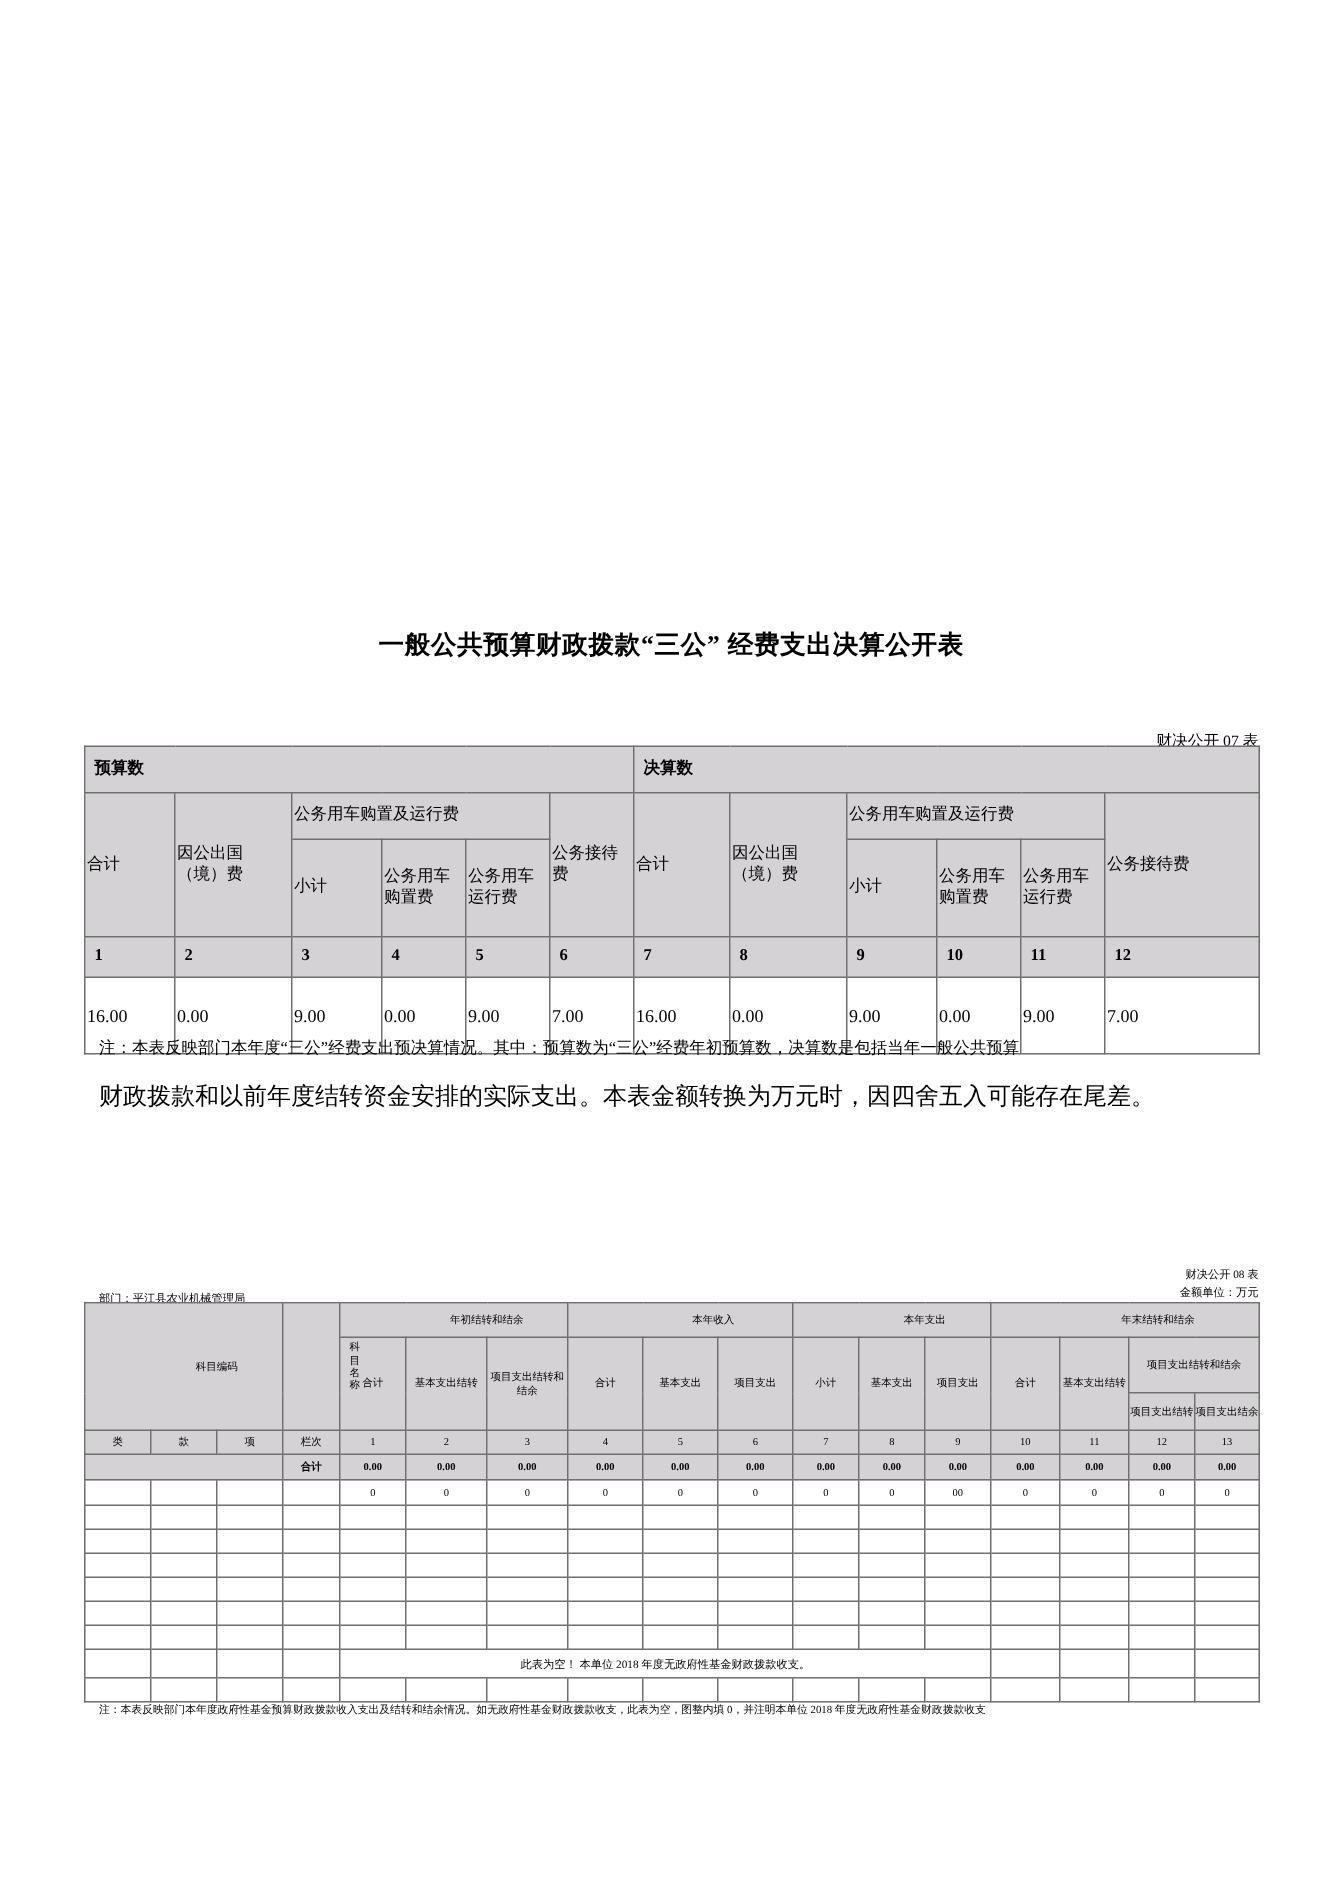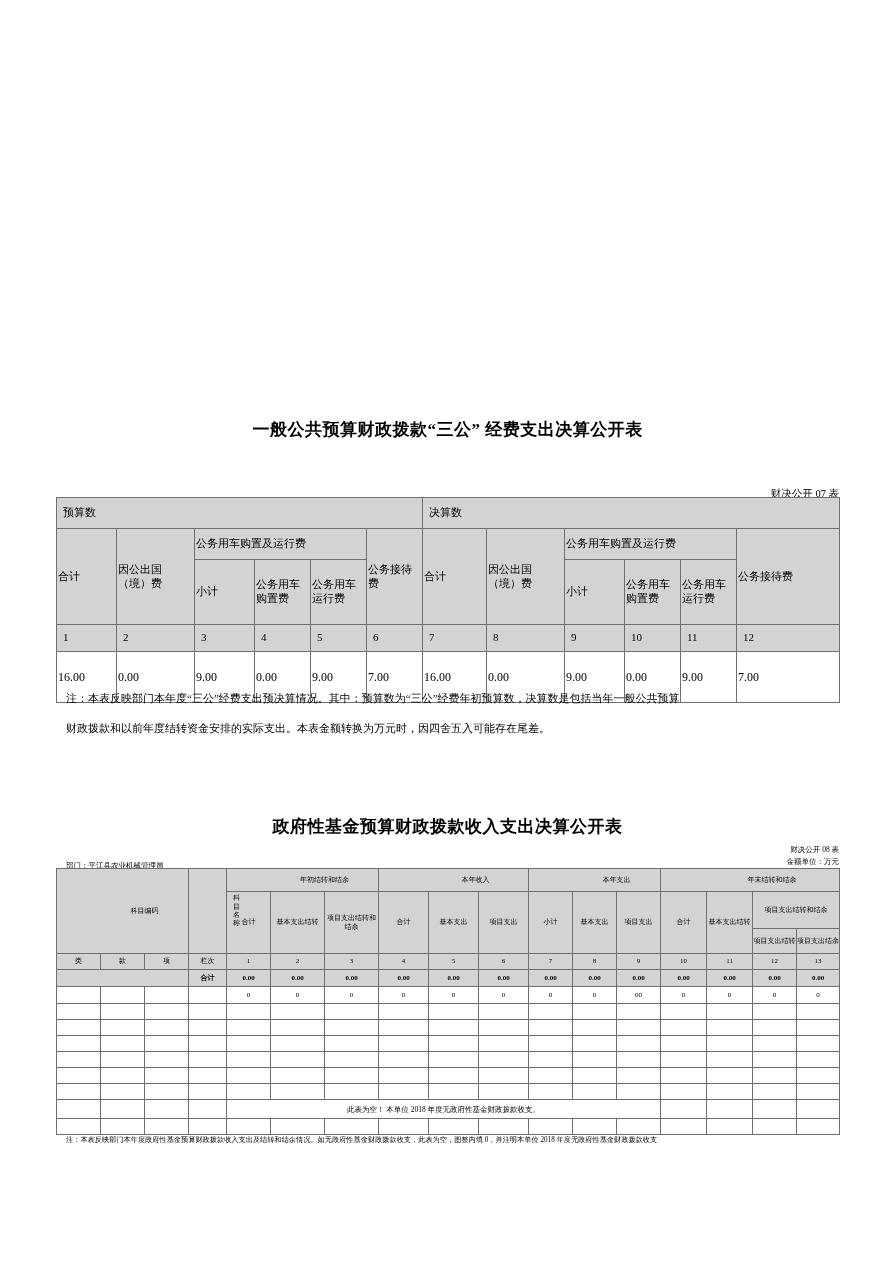--- a/index.html
+++ b/index.html
@@ -63,35 +63,36 @@
     vertical-align: middle;
     padding: 2px 1px;
     line-height: 1.25;
   }
   table.t1 td.shade {
     background: #d4d2d4;
   }
   table.t1 td.lft {
     text-align: left;
     padding-left: 6px;
+    font-weight: bold;
   }
   table.t1 .rowhead td { height: 26px; }
   table.t1 .rownum td { height: 22px; font-size: 11px; }
   table.t1 .rowval td { height: 46px; font-size: 12px; }
   table.t1 .rowmid td { height: 60px; }
 
   .sec1-note1 {
     position: absolute;
     left: 66px; top: 691px;
     font-size: 11px;
   }
   .sec1-note2 {
     position: absolute;
     left: 66px; top: 721px;
-    font-size: 11px;
+    font-size: 16px;
   }
 
   
   .sec2-title {
     position: absolute;
     left: 0; top: 815px;
     width: 895px;
     text-align: center;
     font-size: 17px;
     font-weight: bold;
@@ -221,21 +222,20 @@
         <td>0.00</td>
         <td>9.00</td>
         <td>7.00</td>
       </tr>
     </tbody>
   </table>
 
   <div class="sec1-note1">注：本表反映部门本年度“三公”经费支出预决算情况。其中：预算数为“三公”经费年初预算数，决算数是包括当年一般公共预算</div>
   <div class="sec1-note2">财政拨款和以前年度结转资金安排的实际支出。本表金额转换为万元时，因四舍五入可能存在尾差。</div>
 
-  <div class="sec2-title">政府性基金预算财政拨款收入支出决算公开表</div>
   <div class="sec2-right-1">财决公开 08 表</div>
   <div class="sec2-right-2">金额单位：万元</div>
   <div class="sec2-left-1">部门：平江县农业机械管理局</div>
 
   <table class="t2">
     <colgroup>
       <col style="width:44px">
         <col style="width:44px">
         <col style="width:44px">
       <col style="width:38px">

